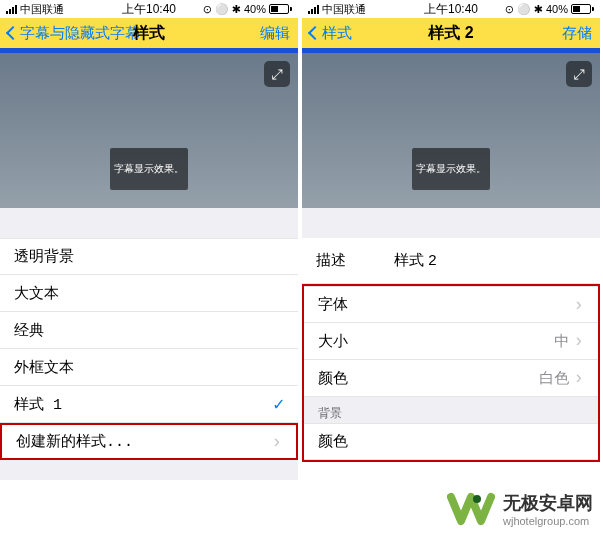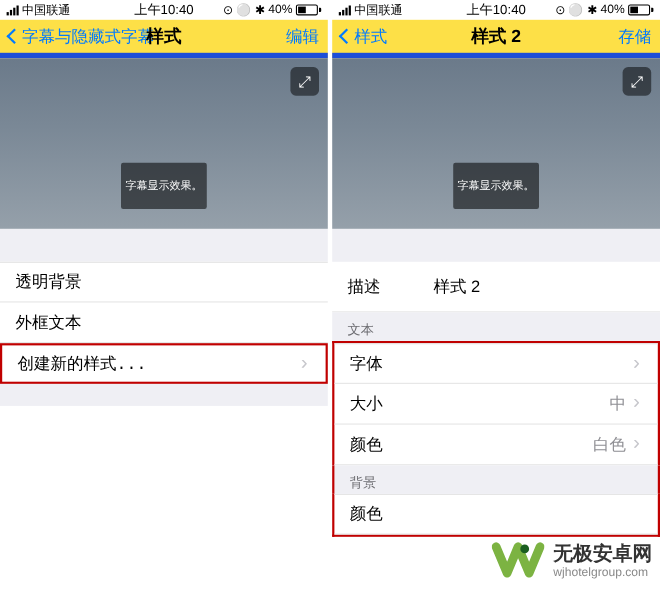--- a/index.html
+++ b/index.html
@@ -86,21 +86,31 @@
           <span class="expand-icon">⤢</span>
         </div>
       <div class="caption">字幕显示效果。</div>
     </div>
     <div class="spacer"></div>
     <div class="list">
       <div class="row row-first">
           <span>透明背景</span>
         </div>
       <div class="row">
+          <span>大文本</span>
+        </div>
+      <div class="row">
+          <span>经典</span>
+        </div>
+      <div class="row">
           <span>外框文本</span>
+        </div>
+      <div class="row">
+          <span>样式 1</span>
+          <span class="check">✓</span>
         </div>
       <div class="row highlight-red">
           <span>创建新的样式...</span>
           <span class="disclosure">›</span>
         </div>
     </div>
     <div class="gap-fill"></div>
   </div>
 
   <div class="screen">
@@ -140,21 +150,20 @@
       <div class="expand-btn">
           <span class="expand-icon">⤢</span>
         </div>
       <div class="caption">字幕显示效果。</div>
     </div>
     <div class="spacer"></div>
     <div class="desc-row">
       <span>描述</span>
       <span>样式 2</span>
     </div>
-    <div class="section-header">文本</div>
     <div class="list highlight-red" style="border-width:2px 2px 0 2px;">
       <div class="row row-first">
           <span>字体</span>
           <span class="disclosure">›</span>
         </div>
       <div class="row">
           <span>大小</span>
           <span class="row-value">
             <span>中</span>
             <span class="disclosure">›</span>

